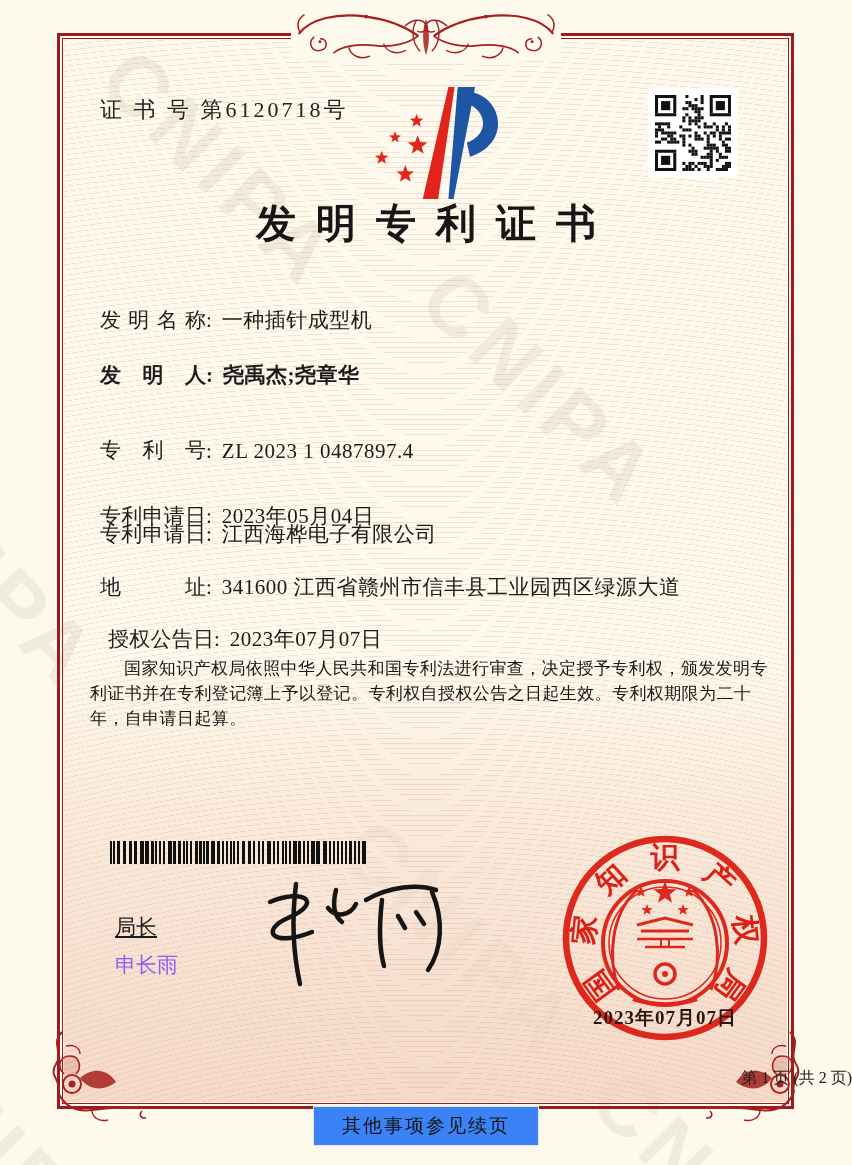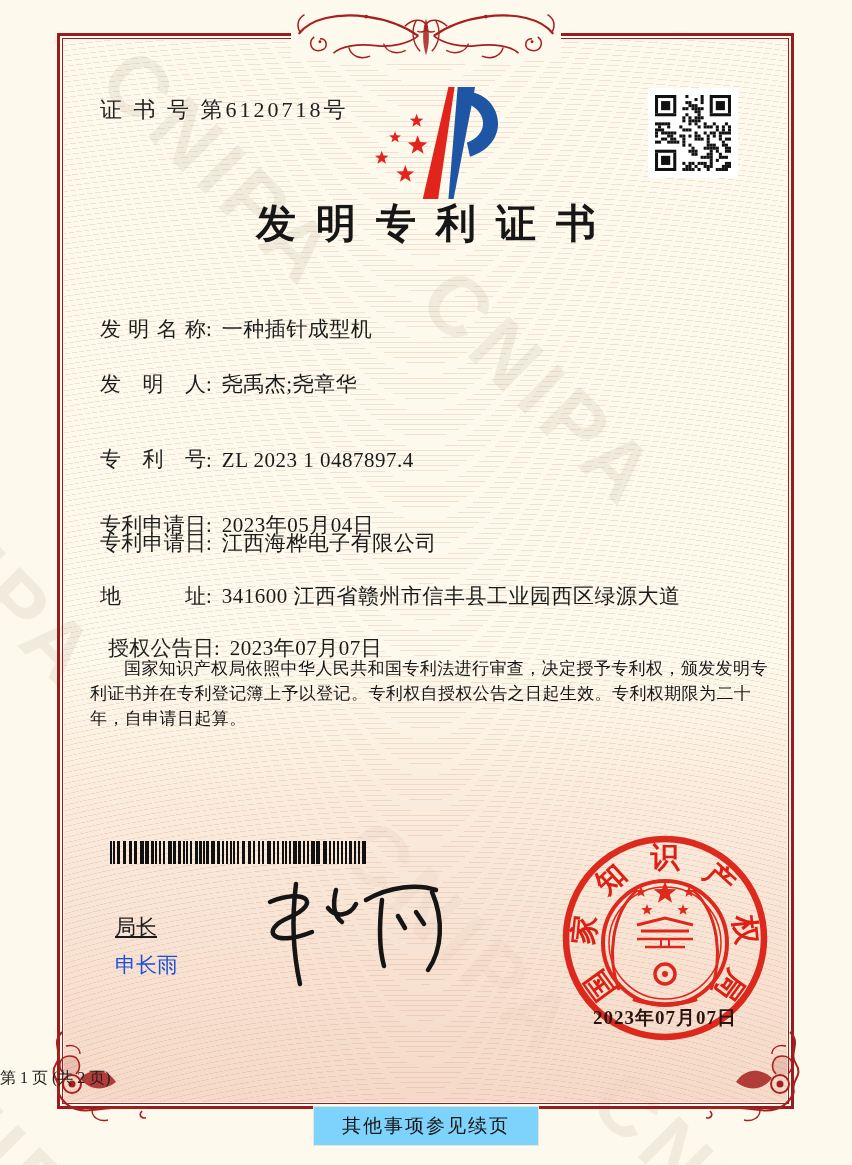--- a/index.html
+++ b/index.html
@@ -48,54 +48,54 @@
 
   #cert-no{left:100px;top:86px;font-size:22px;letter-spacing:3px;color:#222;margin-top:9px;}
 
   #logo{left:357px;top:84px;width:150px;height:118px;}
   #qr-box{left:648px;top:88px;width:90px;height:90px;background:#fff;
     display:flex;align-items:center;justify-content:center;}
 
   #title{left:0;top:196px;width:852px;text-align:center;
     font-size:40px;font-weight:bold;letter-spacing:20px;text-indent:20px;color:#161616;}
 
-  #rows{left:100px;top:17px;width:660px;height:700px;pointer-events:none;}
+  #rows{left:100px;top:8px;width:660px;height:700px;pointer-events:none;}
   .row{position:absolute;left:0;width:100%;height:30px;}
   .pair{position:absolute;top:0;white-space:nowrap;}
   .lbl{display:inline-block;width:106px;font-size:21px;color:#1d1d1d;
     text-align:justify;text-align-last:justify;vertical-align:bottom;}
   .colon{font-size:21px;}
   .val{font-size:21px;margin-left:10px;letter-spacing:0.5px;color:#1a1a1a;}
 
   #paras{left:90px;top:656px;width:692px;}
   #paras p{margin:0 0 9px 0;font-size:17px;line-height:25px;
     text-indent:2em;color:#141414;letter-spacing:0.4px;}
 
   #barcode{left:110px;top:841px;width:262px;height:23px;}
 
   #sig-title{left:115px;top:913px;font-size:21px;
     font-family:"Liberation Sans","DejaVu Sans",sans-serif;color:#1b1b1b;text-decoration:underline;}
   #sig-name{left:115px;top:951px;font-size:21px;
-    font-family:"Liberation Sans","DejaVu Sans",sans-serif;color:#1d4ed8;}
+    font-family:"Liberation Sans","DejaVu Sans",sans-serif;color:#8b5cf6;}
   #signature{left:232px;top:872px;width:225px;height:120px;}
 
   #seal{left:560px;top:833px;width:210px;height:210px;z-index:5;}
   #seal svg{position:absolute;left:0;top:0;}
   .seal-ch{
     position:absolute;font-size:29px;font-weight:bold;color:#dc2014;
     transform:translate(-50%,-50%);white-space:nowrap;
     font-family:"Liberation Serif","DejaVu Serif",serif;
   }
   #seal-date{position:absolute;left:0;top:172px;width:100%;text-align:center;
     font-size:19px;font-weight:bold;letter-spacing:1px;color:#2a1410;}
 
-  #page-info{left:0;top:1068px;width:852px;text-align:left;font-size:16px;color:#222;}
+  #page-info{left:0;top:1068px;width:852px;text-align:right;font-size:16px;color:#222;}
 
   #continue-box{left:50%;top:1106px;transform:translateX(-50%);
-    background:#7dd3fc;border:1px solid #eae4d4;padding:6px 28px;
+    background:#3b82f6;border:1px solid #eae4d4;padding:6px 28px;
     font-size:19px;color:#151515;letter-spacing:2px;z-index:6;}
 
   svg{display:block;}
 </style>
 </head>
 <body>
 
 <div id="page">
 
   <span class="wm" style="left:150px;top:30px">CNIPA</span>
@@ -360,21 +360,21 @@
         <rect x="23" y="24" width="1" height="1" fill="#111"></rect>
       </svg>
   </div>
 
   <div class="abs" id="title">发明专利证书</div>
 
   <div class="abs" id="rows">
       <div class="row" style="top: 298px;">
         <span class="pair" style="left: 0px;"><span class="lbl">发明名称</span><span class="colon">:</span><span class="val">一种插针成型机</span></span>
       </div>
-      <div class="row" style="top: 353px;">
+      <div class="row" style="top: 353px; font-weight: bold;">
         <span class="pair" style="left: 0px;"><span class="lbl">发明人</span><span class="colon">:</span><span class="val">尧禹杰;尧章华</span></span>
       </div>
       <div class="row" style="top: 406px;">
         <span class="pair" style="left: 0px; margin-top: 22px;"><span class="lbl">专利号</span><span class="colon">:</span><span class="val">ZL 2023 1 0487897.4</span></span>
       </div>
       <div class="row" style="top: 459px;">
         <span class="pair" style="left: 0px; margin-top: 35px;"><span class="lbl">专利申请日</span><span class="colon">:</span><span class="val">2023年05月04日</span></span>
       </div>
       <div class="row" style="top: 512px;">
         <span class="pair" style="left: 0px;"><span class="lbl">专利申请日</span><span class="colon">:</span><span class="val">江西海桦电子有限公司</span></span>

